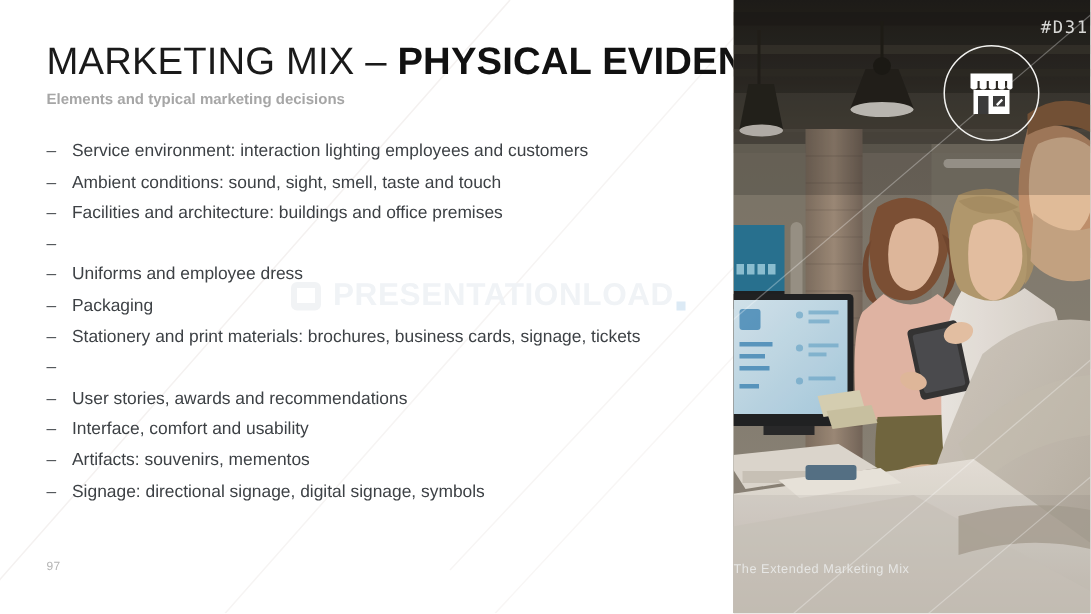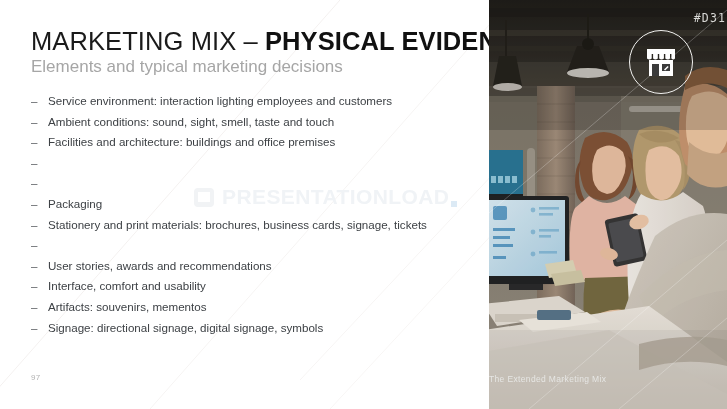--- a/index.html
+++ b/index.html
@@ -49,24 +49,24 @@
   }
   .title .title-strong {
     font-weight: 700;
     color: #111111;
   }
 
   .subtitle {
     position: absolute;
     left: 31px;
     top: 59px;
-    font-size: 17px;
+    font-size: 10px;
     line-height: 15px;
     color: #a6a6a6;
-    font-weight: 400;
+    font-weight: 700;
     white-space: nowrap;
   }
 
   .bullets {
     position: absolute;
     left: 31px;
     top: 91px;
     width: 450px;
   }
   .bullet-row {
@@ -223,20 +223,21 @@
       </div>
       <div class="bullet-row">
         <span class="bullet-dash">–</span>
         <span class="bullet-text">Facilities and architecture: buildings and office premises</span>
       </div>
       <div class="bullet-row">
         <span class="bullet-dash">–</span>
       </div>
       <div class="bullet-row">
         <span class="bullet-dash">–</span>
+        <span class="bullet-text">Uniforms and employee dress</span>
       </div>
       <div class="bullet-row">
         <span class="bullet-dash">–</span>
         <span class="bullet-text">Packaging</span>
       </div>
       <div class="bullet-row">
         <span class="bullet-dash">–</span>
         <span class="bullet-text">Stationery and print materials: brochures, business cards, signage, tickets</span>
       </div>
       <div class="bullet-row">

